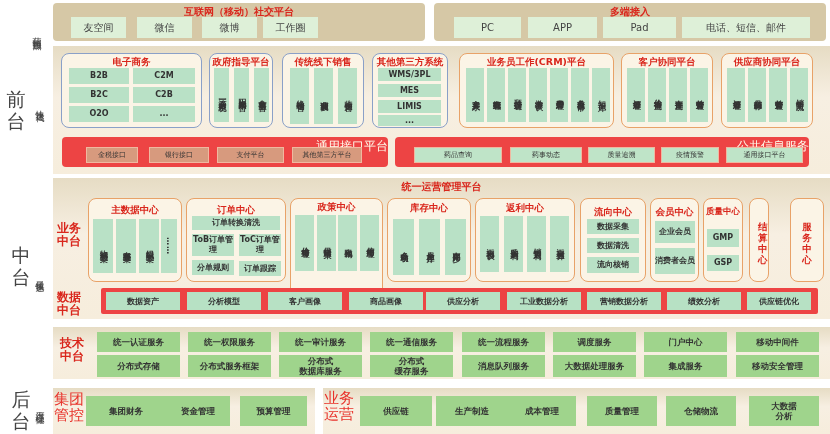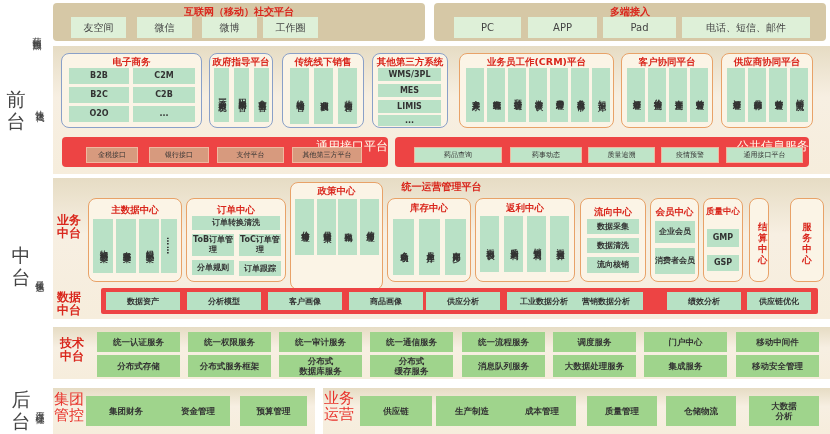--- a/index.html
+++ b/index.html
@@ -123,41 +123,41 @@
   <div class="t">公共信息服务</div>
   <div class="rc gr" style="left:19px;top:10px;width:88px;height:16px">药品查询</div>
   <div class="rc gr" style="left:115px;top:10px;width:72px;height:16px">药事动态</div>
   <div class="rc gr" style="left:193px;top:10px;width:67px;height:16px">质量追溯</div>
   <div class="rc gr" style="left:266px;top:10px;width:58px;height:16px">疫情预警</div>
   <div class="rc gr" style="left:331px;top:10px;width:77px;height:16px">通用接口平台</div>
 </div>
 
 <div class="band" style="left:53px;top:178px;width:777px;height:141px"></div>
 <div class="abs" style="left:53px;top:180px;width:777px;text-align:center;color:#d9261c;font-weight:bold;font-size:10px">统一运营管理平台</div>
-<div class="sec" style="left:57px;top:214px;width:28px">业务中台</div>
+<div class="sec" style="left:57px;top:222px;width:28px">业务中台</div>
 <div class="sec" style="left:57px;top:291px;width:28px">数据中台</div>
 
 <div class="grp o" style="left:88px;top:198px;width:94px;height:84px">
   <div class="gt" style="top:5px">主数据中心</div>
   <div class="g vt" style="left:4px;top:20px;width:20px;height:54px">物料档案</div>
   <div class="g vt" style="left:27px;top:20px;width:20px;height:54px">客商档案</div>
   <div class="g vt" style="left:50px;top:20px;width:20px;height:54px">组织档案</div>
   <div class="g vt" style="left:72px;top:20px;width:16px;height:54px">……</div>
 </div>
 
 <div class="grp o" style="left:186px;top:198px;width:100px;height:84px">
   <div class="gt" style="top:5px">订单中心</div>
   <div class="g" style="left:5px;top:17px;width:88px;height:14px">订单转换清洗</div>
   <div class="g" style="left:5px;top:35px;width:42px;height:22px">ToB订单管理</div>
   <div class="g" style="left:52px;top:35px;width:42px;height:22px">ToC订单管理</div>
   <div class="g" style="left:5px;top:61px;width:42px;height:15px">分单规则</div>
   <div class="g" style="left:52px;top:62px;width:42px;height:15px">订单跟踪</div>
 </div>
 
-<div class="grp o" style="left:290px;top:182px;width:93px;height:108px">
+<div class="grp o" style="left:290px;top:198px;width:93px;height:108px">
   <div class="gt" style="top:2px">政策中心</div>
   <div class="g vt" style="left:4px;top:16px;width:19px;height:56px">价格管理</div>
   <div class="g vt" style="left:26px;top:16px;width:19px;height:56px">促销政策</div>
   <div class="g vt" style="left:47px;top:16px;width:19px;height:56px">允限销</div>
   <div class="g vt" style="left:69px;top:16px;width:19px;height:56px">信用管理</div>
 </div>
 
 <div class="grp o" style="left:387px;top:198px;width:84px;height:84px">
   <div class="gt" style="top:3px">库存中心</div>
   <div class="g vt" style="left:5px;top:20px;width:21px;height:56px">多仓联动</div>
@@ -199,21 +199,21 @@
   <div class="gt" style="top:22px;padding:0 7px;line-height:11px">服务中心</div>
 </div>
 
 <div class="redbar" style="left:101px;top:288px;width:717px;height:26px;border-radius:2px">
   <div class="dc" style="left:5px;top:4px;width:74px;height:18px">数据资产</div>
   <div class="dc" style="left:86px;top:4px;width:74px;height:18px">分析模型</div>
   <div class="dc" style="left:167px;top:4px;width:74px;height:18px">客户画像</div>
   <div class="dc" style="left:248px;top:4px;width:74px;height:18px">商品画像</div>
   <div class="dc" style="left:325px;top:4px;width:74px;height:18px">供应分析</div>
   <div class="dc" style="left:406px;top:4px;width:74px;height:18px">工业数据分析</div>
-  <div class="dc" style="left:468px;top:4px;width:74px;height:18px">营销数据分析</div>
+  <div class="dc" style="left:486px;top:4px;width:74px;height:18px">营销数据分析</div>
   <div class="dc" style="left:566px;top:4px;width:74px;height:18px">绩效分析</div>
   <div class="dc" style="left:646px;top:4px;width:64px;height:18px">供应链优化</div>
 </div>
 
 <div class="band" style="left:53px;top:327px;width:777px;height:52px"></div>
 <div class="sec" style="left:60px;top:337px;width:28px">技术中台</div>
 <div class="tc" style="left:97px;top:332px;width:83px;height:20px">统一认证服务</div>
 <div class="tc" style="left:188px;top:332px;width:83px;height:20px">统一权限服务</div>
 <div class="tc" style="left:279px;top:332px;width:83px;height:20px">统一审计服务</div>
 <div class="tc" style="left:370px;top:332px;width:83px;height:20px">统一通信服务</div>

